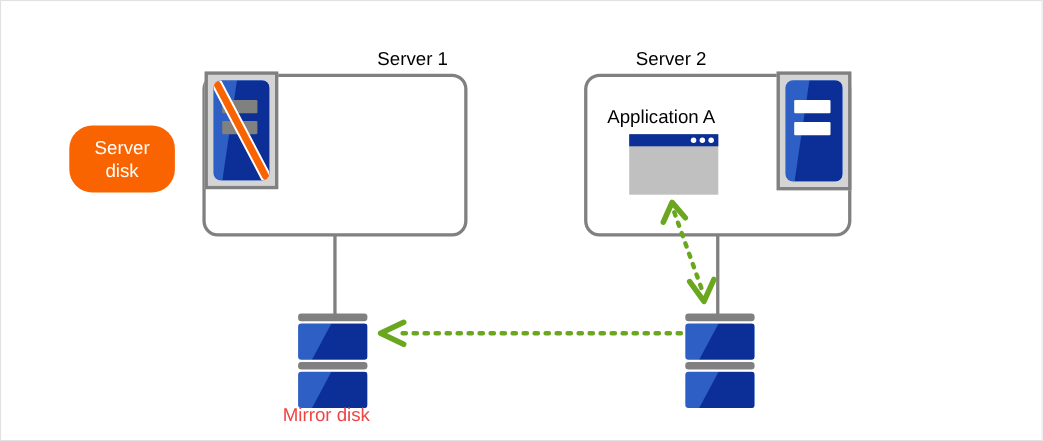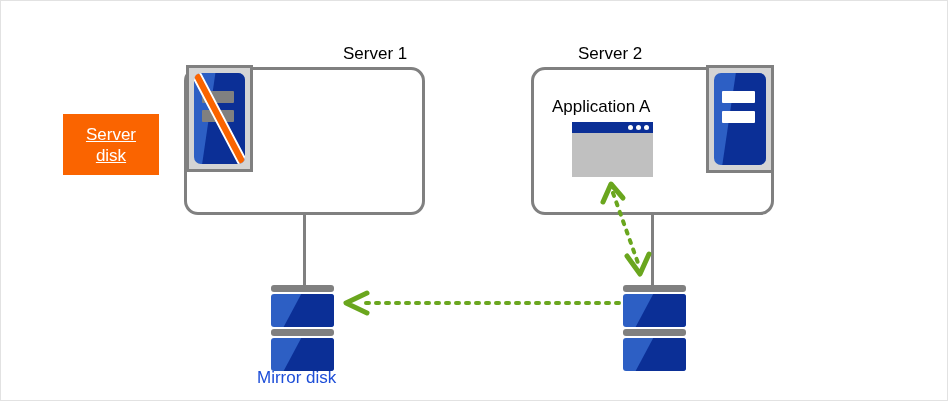--- a/index.html
+++ b/index.html
@@ -20,31 +20,30 @@
     overflow: hidden;
   }
 
   
   .status-badge {
     position: absolute;
     left: 62px;
     top: 113px;
     width: 96px;
     height: 61px;
-    border-radius: 0;
+    border-radius: 21px;
     background: #fa6400;
     color: #ffffff;
     font-size: 17px;
     line-height: 21px;
     text-align: center;
     display: flex;
     flex-direction: column;
     align-items: center;
     justify-content: center;
-    text-decoration: underline;
   }
   .status-badge span { display: block; }
 
   
   .server-title {
     position: absolute;
     font-size: 17px;
     color: #000000;
     white-space: nowrap;
   }
@@ -183,21 +182,21 @@
     background: #0b2f96;
     clip-path: polygon(48% 0, 100% 0, 100% 100%, 20% 100%);
   }
 
   
   #mirror-disk-label {
     position: absolute;
     left: 256px;
     top: 367px;
     font-size: 17px;
-    color: #1d4ed8;
+    color: #ef4444;
     white-space: nowrap;
   }
   #data-recovery-label {
     position: absolute;
     left: 402px;
     top: 274px;
     font-size: 17px;
     color: #000000;
     white-space: nowrap;
   }

